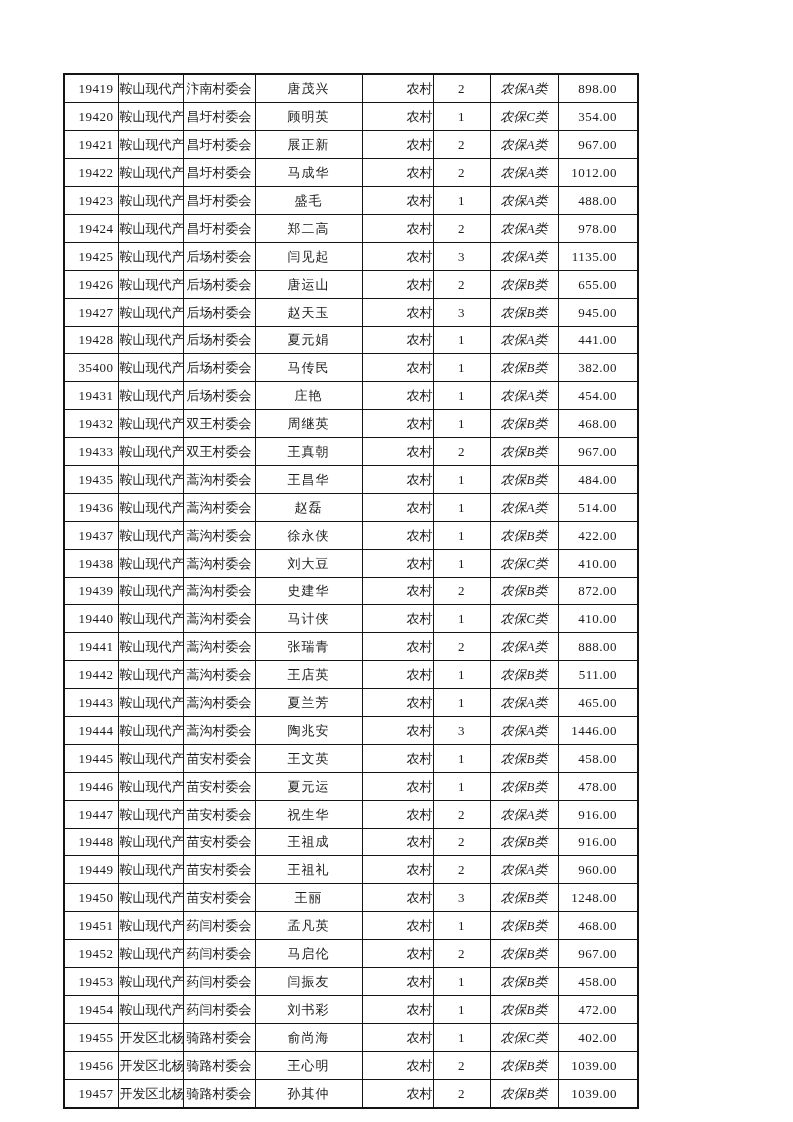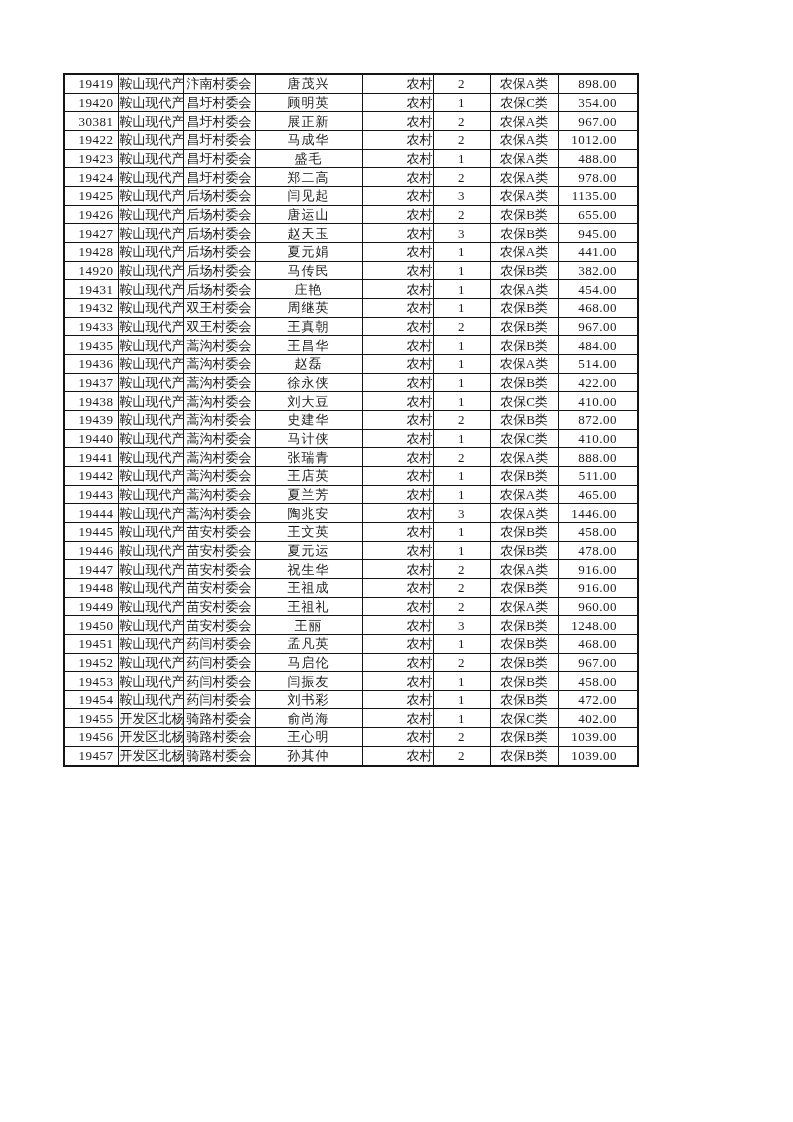--- a/index.html
+++ b/index.html
@@ -12,40 +12,40 @@
     height: 1122px;
     position: relative;
     font-family: "Liberation Serif", "DejaVu Serif", serif;
     color: #1a1a1a;
   }
   .sheet-table {
     position: absolute;
     left: 63px;
     top: 73px;
     width: 574px;
-    height: 694px;
+    height: 1036px;
     border-collapse: collapse;
     table-layout: fixed;
     border: 2px solid #141414;
     font-size: 13px;
   }
   .sheet-table td {
     border: 1px solid #141414;
     padding: 0;
     vertical-align: middle;
     line-height: 1;
     letter-spacing: 0.5px;
   }
   td.col-id        { text-align: right;  padding-right: 4px; letter-spacing: 0.5px; }
   td.col-unit      { text-align: left;   white-space: nowrap; overflow: hidden; padding-left: 1px; letter-spacing: 0; margin-left: 17px; }
   td.col-village   { text-align: center; letter-spacing: 0; }
   td.col-person    { text-align: center; letter-spacing: 1px; }
   td.col-residence { text-align: right; letter-spacing: 0; }
   td.col-count     { text-align: center; }
-  td.col-insurance { text-align: center; letter-spacing: 0; }
+  td.col-insurance { text-align: center; letter-spacing: 0; font-style: italic; }
   td.col-amount    { text-align: right;  padding-right: 20px; }
 </style>
 </head>
 <body>
 
 <table class="sheet-table">
   <colgroup>
     <col style="width:54px">
     <col style="width:65px">
     <col style="width:72px">
@@ -70,21 +70,21 @@
         <td class="col-id">19420</td>
         <td class="col-unit">鞍山现代产</td>
         <td class="col-village">昌圩村委会</td>
         <td class="col-person">顾明英</td>
         <td class="col-residence">农村</td>
         <td class="col-count">1</td>
         <td class="col-insurance">农保C类</td>
         <td class="col-amount">354.00</td>
       </tr>
       <tr>
-        <td class="col-id">30381</td>
+        <td class="col-id">19421</td>
         <td class="col-unit">鞍山现代产</td>
         <td class="col-village">昌圩村委会</td>
         <td class="col-person">展正新</td>
         <td class="col-residence">农村</td>
         <td class="col-count">2</td>
         <td class="col-insurance">农保A类</td>
         <td class="col-amount">967.00</td>
       </tr>
       <tr>
         <td class="col-id">19422</td>
@@ -150,21 +150,21 @@
         <td class="col-id">19428</td>
         <td class="col-unit">鞍山现代产</td>
         <td class="col-village">后场村委会</td>
         <td class="col-person">夏元娟</td>
         <td class="col-residence">农村</td>
         <td class="col-count">1</td>
         <td class="col-insurance">农保A类</td>
         <td class="col-amount">441.00</td>
       </tr>
       <tr>
-        <td class="col-id">14920</td>
+        <td class="col-id">35400</td>
         <td class="col-unit">鞍山现代产</td>
         <td class="col-village">后场村委会</td>
         <td class="col-person">马传民</td>
         <td class="col-residence">农村</td>
         <td class="col-count">1</td>
         <td class="col-insurance">农保B类</td>
         <td class="col-amount">382.00</td>
       </tr>
       <tr>
         <td class="col-id">19431</td>

